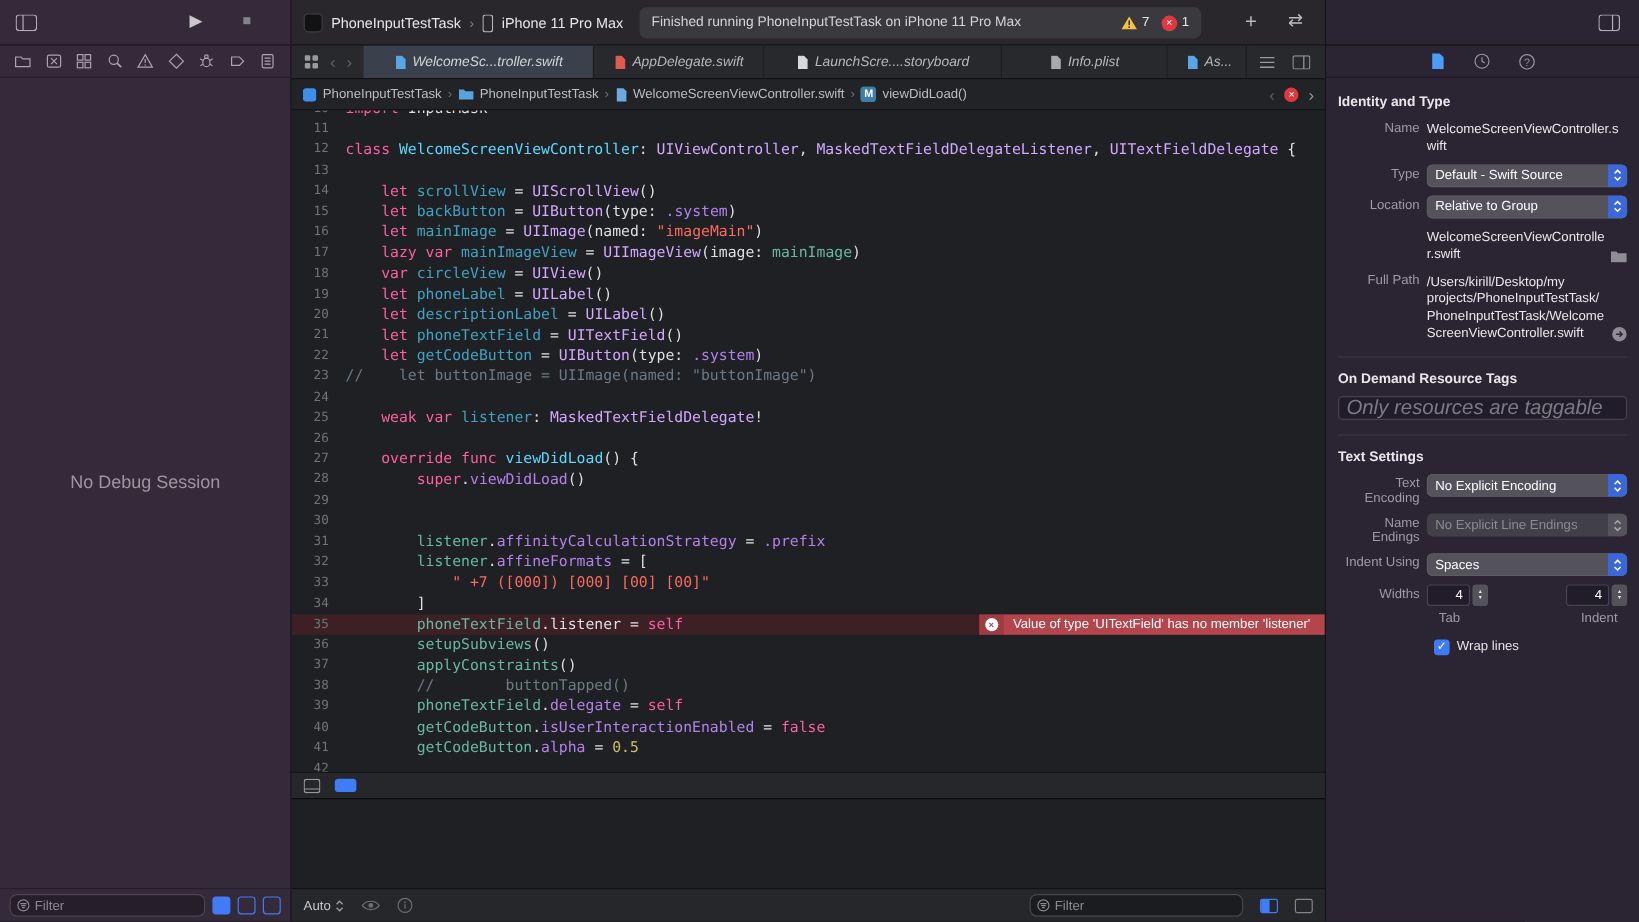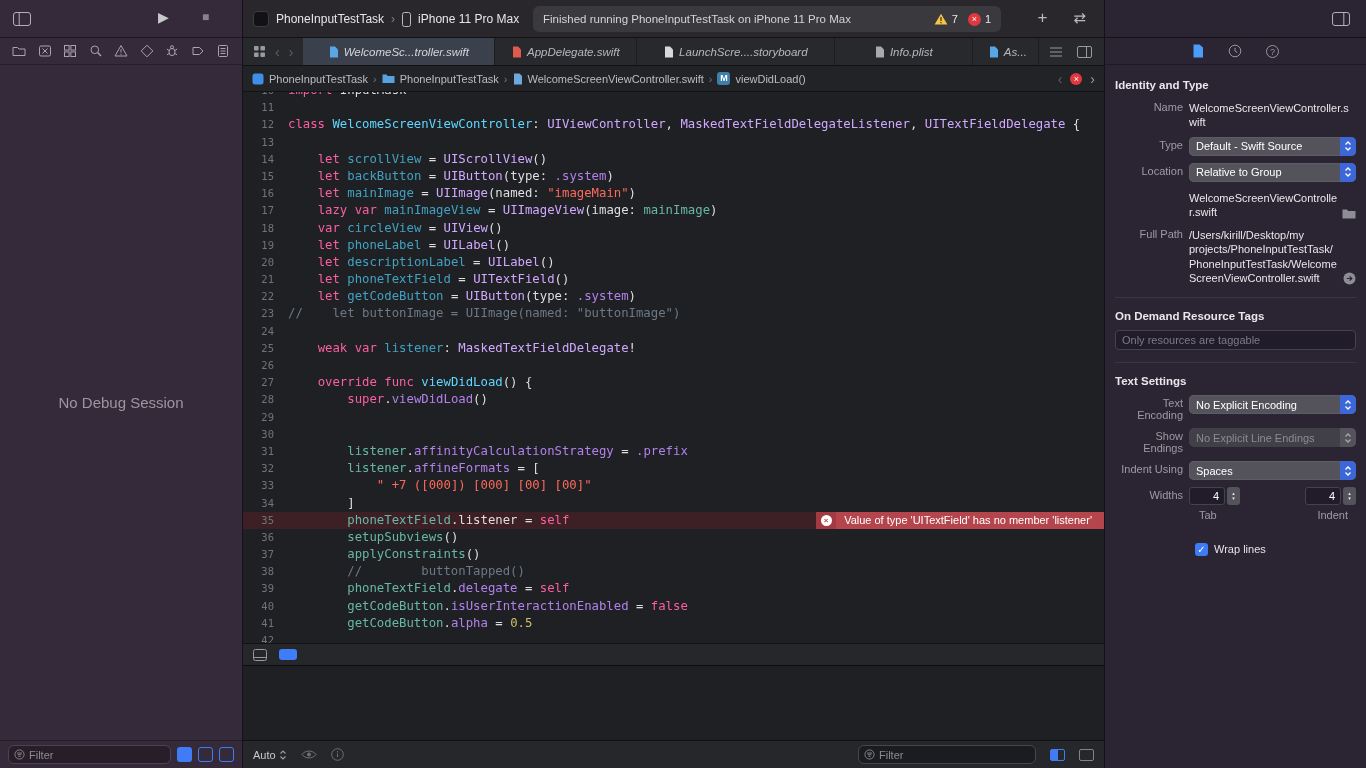--- a/index.html
+++ b/index.html
@@ -101,31 +101,31 @@
   .with-ic { display:flex; }
   .with-ic .txt { flex:1; min-width:0; overflow-wrap:anywhere; line-height:1.3; }
   .with-ic .tail-ic { flex:0 0 auto; align-self:flex-end; margin-left:4px; cursor:pointer; }
   .popup { height:19px; background:#54535b; border-radius:5px; display:flex; align-items:center; font-size:11px; color:#fff;
            padding-left:7px; overflow:hidden; cursor:pointer; box-shadow: inset 0 0 0 0.5px #67666f; }
   .popup .ptxt { flex:1; white-space:nowrap; overflow:hidden; }
   .popup .chev { width:16px; height:19px; background:#3c67d9; display:flex; align-items:center; justify-content:center; flex:0 0 auto; }
   .popup.disabled { background:#413f48; color:#8c8a93; box-shadow:none; }
   .popup.disabled .chev { background:#54535c; }
   .odr-field { height:20px; border-radius:4px; background:#211c29; border:1px solid #46414e; display:flex; align-items:center; padding:0 6px; }
-  .odr-field input { background:transparent; border:none; outline:none; width:100%; color:#c9c8cc; font-size:11px; font-family:"Liberation Sans",sans-serif; }
+  .odr-field input { background:transparent; border:none; outline:none; width:100%; color:#c9c8cc; font-size:17px; font-family:"Liberation Sans",sans-serif;font-style:italic; }
   .odr-field input::placeholder { color:#7d7a85; }
   .sect { border-top:1px solid #3a3542; margin-top:12px; }
   .widths-vals { display:flex; justify-content:space-between; align-items:center; }
   .stepgrp { display:flex; align-items:center; }
   .numfield { width:36px; height:18px; background:#211c29; border:1px solid #46414e; border-radius:3px; color:#fff;
               display:flex; align-items:center; justify-content:flex-end; padding-right:5px; font-size:11px; }
   .stepper { width:13px; height:18px; margin-left:2px; background:#54535b; border-radius:3px; display:flex; flex-direction:column;
              align-items:center; justify-content:center; color:#e8e8ea; font-size:5px; line-height:5px; cursor:pointer; }
   .widths-labels { display:flex; justify-content:space-between; color:#9d9ba4; margin-top:3px; padding:0 8px 0 10px; }
-  .cbrow { display:flex; align-items:center; gap:6px; margin-top:20px; }
+  .cbrow { display:flex; align-items:center; gap:6px; margin-top:10px; }
   .cb { width:13px; height:13px; border-radius:3px; background:#3e7bf6; color:#fff; font-size:10px; line-height:13px; text-align:center; cursor:pointer; }
   .cb::before { content:"✓"; }
 </style>
 </head>
 <body>
 
 <div id="app">
 
   <aside class="sidebar">
     <div class="sb-toolbar">
@@ -548,21 +548,21 @@
               <span class="chev">
                   <svg width="8" height="12" viewBox="0 0 8 12">
                     <path d="M1.5 4.5 4 2l2.5 2.5M1.5 7.5 4 10l2.5-2.5" stroke="#fff" fill="none" stroke-width="1.3"></path>
                   </svg>
                 </span>
             </span>
           </span>
         </div>
 
         <div class="irow">
-          <span class="ilabel">Show Endings</span>
+          <span class="ilabel">Name Endings</span>
           <span class="ival" style="padding-top:0;">
             <span class="popup disabled">
               <span class="ptxt">No Explicit Line Endings</span>
               <span class="chev">
                   <svg width="8" height="12" viewBox="0 0 8 12">
                     <path d="M1.5 4.5 4 2l2.5 2.5M1.5 7.5 4 10l2.5-2.5" stroke="#a7a5ad" fill="none" stroke-width="1.3"></path>
                   </svg>
                 </span>
             </span>
           </span>

